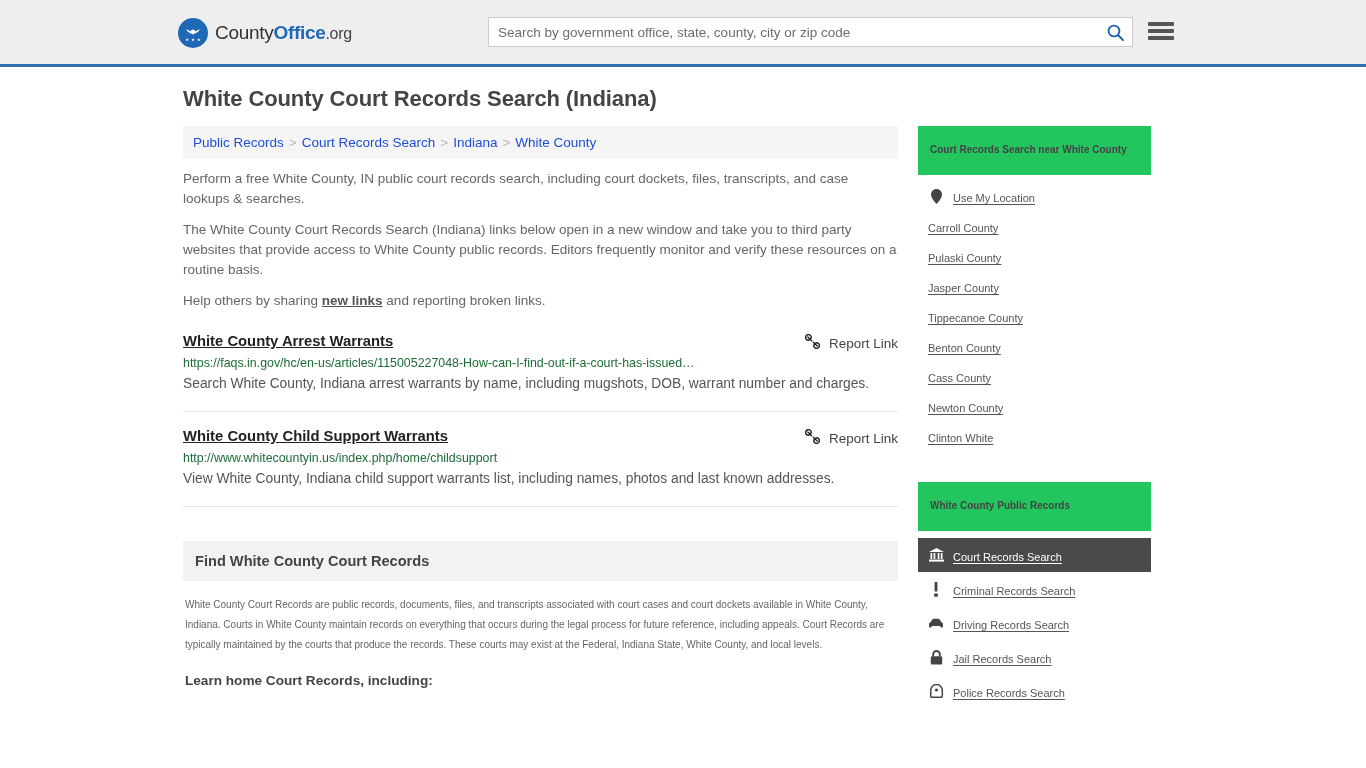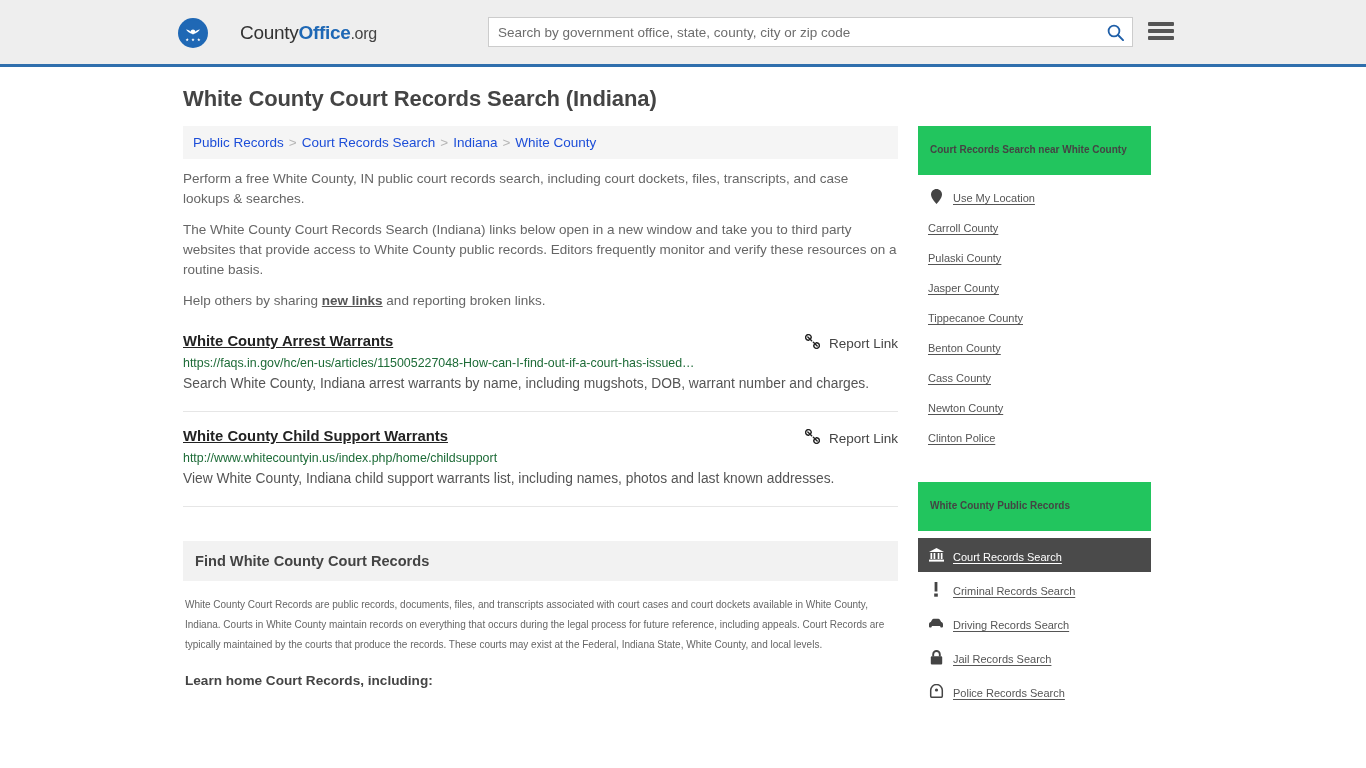--- a/index.html
+++ b/index.html
@@ -47,21 +47,20 @@
     display: flex;
     flex-direction: column;
     align-items: center;
     justify-content: center;
   }
   .logo-mark svg { display: block; }
   .logo-text {
     font-size: 19px;
     letter-spacing: -0.3px;
     white-space: nowrap;
-    margin-left: 25px;
   }
   .logo-text .lt-county { color: #333333; }
   .logo-text .lt-office { color: #1f68b5; font-weight: bold; }
   .logo-text .lt-org { color: #444444; font-size: 16px; }
 
   .search-wrap {
     position: absolute;
     left: 305px;
     top: 17px;
     width: 645px;
@@ -416,21 +415,21 @@
           <div class="side-link">
             <span class="lbl">Benton County</span>
           </div>
           <div class="side-link">
             <span class="lbl">Cass County</span>
           </div>
           <div class="side-link">
             <span class="lbl">Newton County</span>
           </div>
           <div class="side-link">
-            <span class="lbl">Clinton Police</span>
+            <span class="lbl">Clinton White</span>
           </div>
 
         </div>
       </div>
 
       <div class="side-block side-block-2">
         <div class="side-head">White County Public Records</div>
         <div class="side-list">
 
           <div class="side-link active">

